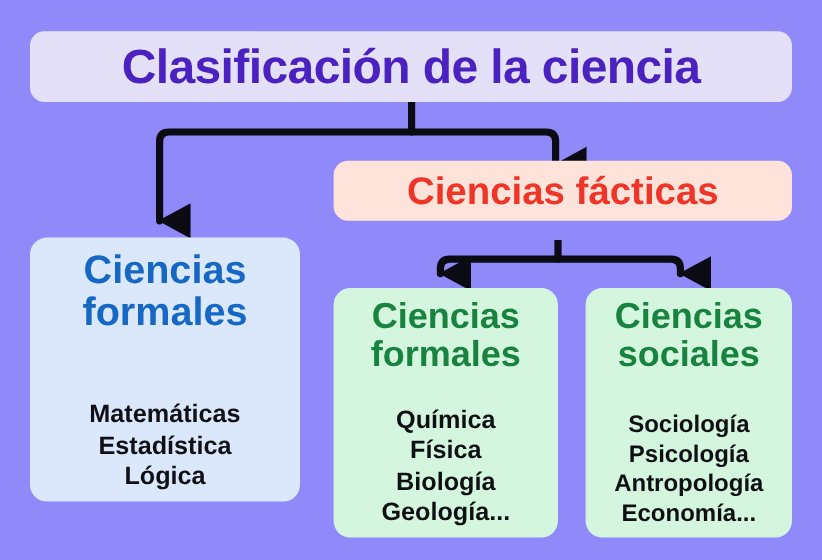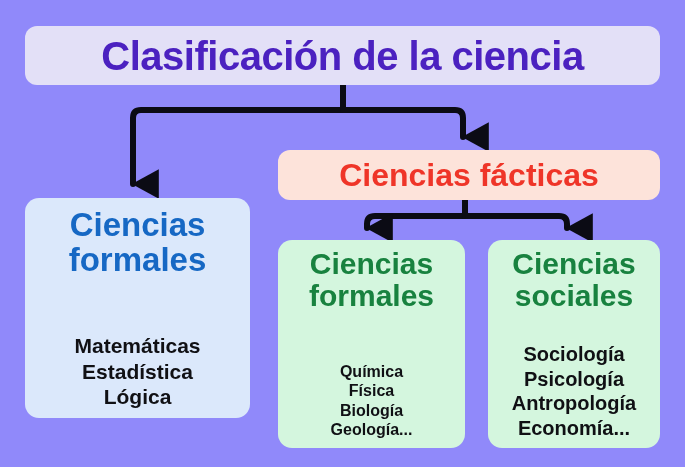--- a/index.html
+++ b/index.html
@@ -52,21 +52,21 @@
     color: #4b21c0;
     font-size: 40px;
     font-weight: bold;
     line-height: 1;
     letter-spacing: -0.5px;
   }
 
   
   #node-facticas {
     left: 278px;
-    top: 150px;
+    top: 134px;
     width: 382px;
     height: 50px;
     background: #fde3da;
     border-radius: 12px;
     justify-content: center;
   }
   #node-facticas .title {
     color: #ef3528;
     font-size: 32px;
     font-weight: bold;
@@ -107,21 +107,21 @@
   #node-sociales  { left: 488px; width: 172px; }
   .node-green .title {
     color: #18823f;
     font-size: 30px;
     font-weight: bold;
     line-height: 1.05;
   }
   .node-green .items {
     margin-top: 6px;
     color: #101014;
-    font-size: 16px;
+    font-size: 21px;
     font-weight: bold;
     line-height: 1.22;
   }
   #node-sociales .items { font-size: 20px; }
 
   .items div { white-space: nowrap; }
 </style>
 </head>
 <body>
 

